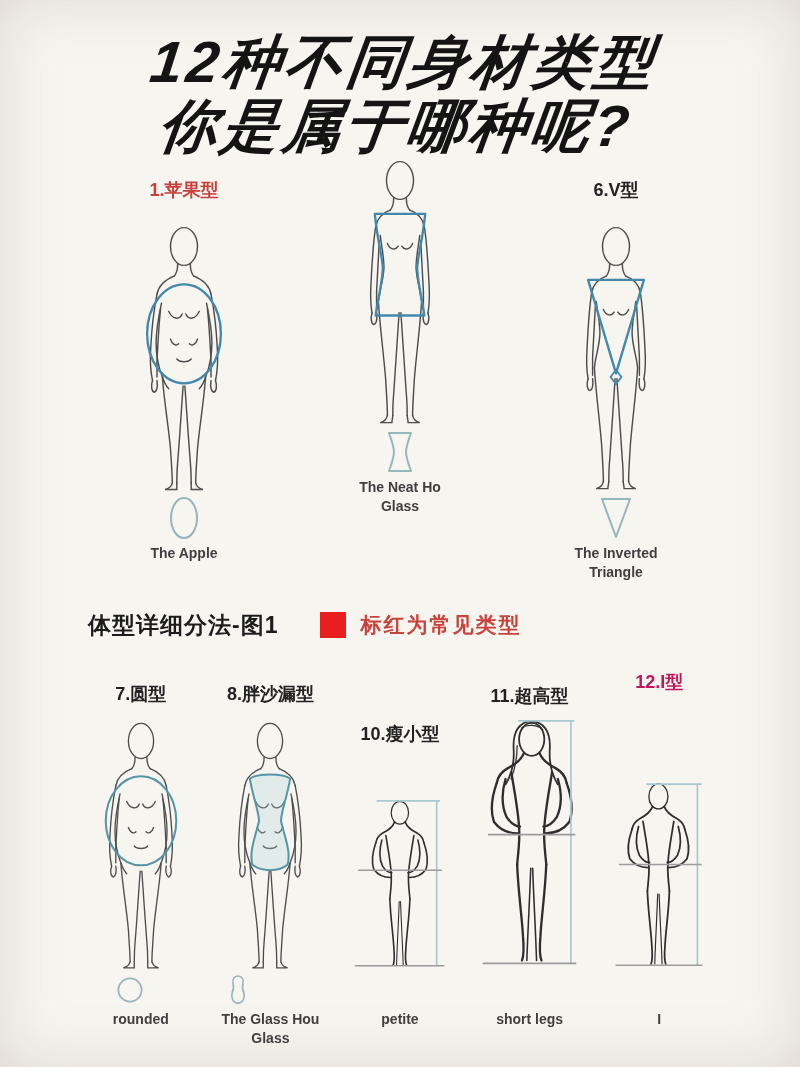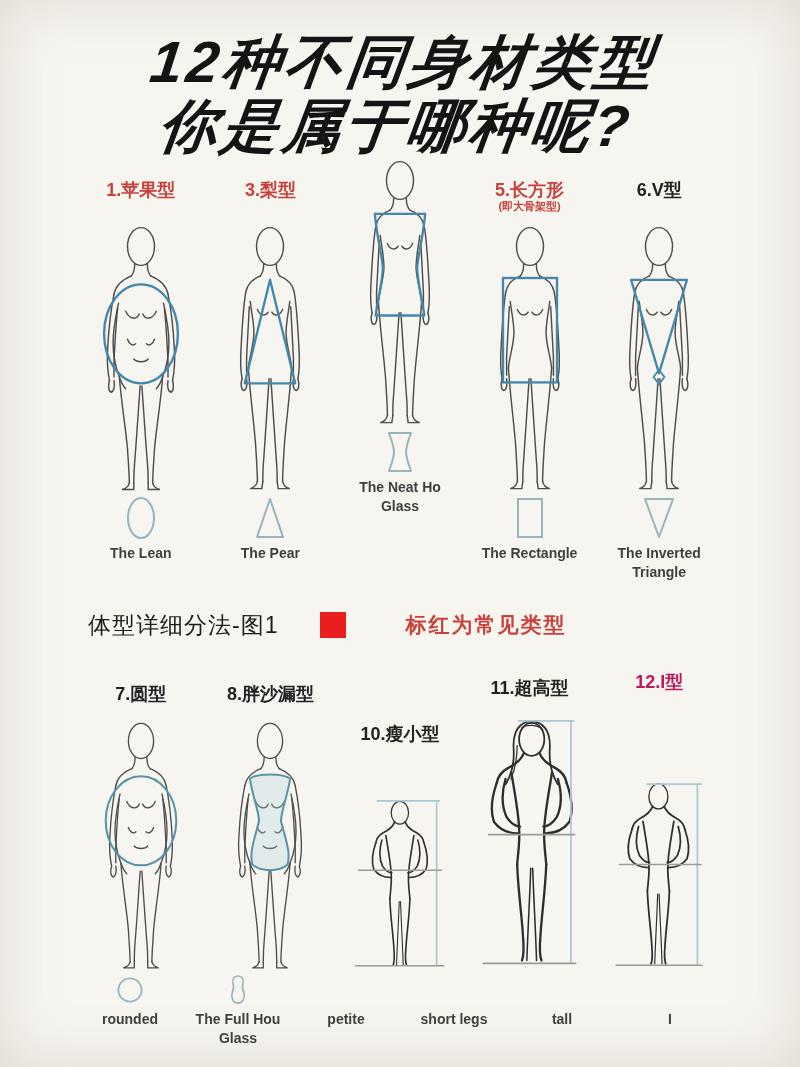--- a/index.html
+++ b/index.html
@@ -26,23 +26,23 @@
   .sub{font-size:11px;font-weight:700;color:#c7413c;line-height:12px;white-space:nowrap;}
   svg.fig{display:block;}
   .top-fig{width:102px;height:270px;}
   .shape-strip{height:48px;display:flex;align-items:center;justify-content:center;}
   .eng{
     height:46px;margin-top:2px;font-size:14px;font-weight:700;color:#3f3f3f;
     line-height:19px;text-align:center;white-space:nowrap;
   }
   
   .divider{display:flex;align-items:center;padding:0 88px;margin-top:18px;height:34px;}
-  .div-heading{font-size:23px;font-weight:400;color:#1c1c1c;letter-spacing:1px;}
+  .div-heading{font-size:23px;font-weight:700;color:#1c1c1c;letter-spacing:1px;}
   .legend-square{width:26px;height:26px;background:#e91e1e;margin-left:42px;margin-right:14px;}
-  .legend-text{font-size:21px;font-weight:700;color:#c9423c;letter-spacing:2px;margin-left:45px;}
+  .legend-text{font-size:21px;font-weight:700;color:#c9423c;letter-spacing:2px;}
   
   .bottom-row{margin-top:28px;}
   .b-cell{position:relative;height:302px;flex:1;display:flex;flex-direction:column;
           justify-content:flex-end;align-items:center;min-width:0;}
   .bl{position:absolute;width:140%;left:-20%;text-align:center;}
   .icon-strip-row{height:36px;}
   .icon-cell{flex:1;display:flex;align-items:center;justify-content:center;}
   .eng-bottom{height:42px;margin-top:2px;}
   .eng-b{flex:1;text-align:center;font-size:14px;font-weight:700;color:#3f3f3f;line-height:19px;}
   .hidden-defs{position:absolute;width:0;height:0;overflow:hidden;}
@@ -134,72 +134,39 @@
       <use href="#g-slim" x="0" y="0" style="display:none"></use>
       <use href="#g-full"></use>
       <ellipse cx="55" cy="122" rx="41" ry="55" fill="none" stroke="#4288ad" stroke-width="2.6"></ellipse>
     </svg>
     <div class="shape-strip">
         <svg width="40" height="46" viewBox="0 0 40 46">
       <ellipse cx="20" cy="23" rx="13" ry="20" fill="none" stroke="#96b6bd" stroke-width="2"></ellipse>
         </svg>
       </div>
     <div class="eng">
-      <span>The Lean</span><br><span></span></div>
-  </div>
-
-
-  <div class="cell">
-    <div class="label-area">
-        <div class="cn-label red">3.梨型</div>
-      </div>
-    <svg class="fig top-fig" viewBox="0 0 110 300">
-      <use href="#g-slim"></use>
-      <path d="M55,62 L27,177 L83,177 Z" fill="none" stroke="#4288ad" stroke-width="2.6" stroke-linejoin="round"></path>
-    </svg>
-    <div class="shape-strip">
-        <svg width="40" height="46" viewBox="0 0 40 46">
-      <path d="M20,4 L33,42 L7,42 Z" fill="none" stroke="#96b6bd" stroke-width="2" stroke-linejoin="round"></path>
-        </svg>
-      </div>
-    <div class="eng">
-      <span>The Pear</span><br><span></span></div>
-  </div>
+      <span>The Apple</span><br><span></span></div>
+  </div>
+
+
 
   <div class="cell">
     <svg class="fig top-fig" viewBox="0 0 110 300">
       <use href="#g-slim"></use>
       <path d="M27,62 L83,62 C80,92 75,108 74,122 C75,142 80,158 82,175 L28,175 C30,158 35,142 36,122 C35,108 30,92 27,62 Z" fill="none" stroke="#4288ad" stroke-width="2.6" stroke-linejoin="round"></path>
     </svg>
     <div class="shape-strip">
         <svg width="40" height="46" viewBox="0 0 40 46">
       <path d="M9,4 H31 C27,15 26,19 26,23 C26,27 27,31 31,42 H9 C13,31 14,27 14,23 C14,19 13,15 9,4 Z" fill="none" stroke="#96b6bd" stroke-width="2" stroke-linejoin="round"></path>
         </svg>
       </div>
     <div class="eng">
       <span>The Neat Ho</span><br><span>Glass</span></div>
   </div>
 
-  <div class="cell">
-    <div class="label-area">
-      <div class="cn-label red">5.长方形</div>
-      <div class="sub">(即大骨架型)</div>
-    </div>
-    <svg class="fig top-fig" viewBox="0 0 110 300">
-      <use href="#g-slim"></use>
-      <rect x="25" y="60" width="60" height="116" fill="none" stroke="#4288ad" stroke-width="2.6"></rect>
-    </svg>
-    <div class="shape-strip">
-        <svg width="40" height="46" viewBox="0 0 40 46">
-      <rect x="8" y="4" width="24" height="38" fill="none" stroke="#96b6bd" stroke-width="2"></rect>
-        </svg>
-      </div>
-    <div class="eng">
-      <span>The Rectangle</span><br><span></span></div>
-  </div>
 
   <div class="cell">
     <div class="label-area">
         <div class="cn-label blk">6.V型</div>
       </div>
     <svg class="fig top-fig" viewBox="0 0 110 300">
       <use href="#g-slim"></use>
       <path d="M24,62 L86,62 L55,166 Z" fill="none" stroke="#4288ad" stroke-width="2.6" stroke-linejoin="round"></path>
       <path d="M55,162 L61,170 L55,178 L49,170 Z" fill="none" stroke="#4288ad" stroke-width="2"></path>
     </svg>
@@ -242,21 +209,21 @@
     <div class="bl" style="top:54px"><span class="cn-label blk">10.瘦小型</span></div>
     <svg class="fig" style="width:93px;height:212px" viewBox="0 0 110 250">
       <use href="#g-sketch" transform="translate(12,47) scale(0.79)"></use>
       <path d="M28,48 L103,48 M99,48 L99,243" stroke="#a9c9d1" stroke-width="2" fill="none"></path>
       <path d="M6,130 L105,130" stroke="#9b9b9b" stroke-width="1.8" fill="none"></path>
       <path d="M2,243 L108,243" stroke="#9b9b9b" stroke-width="1.8" fill="none"></path>
     </svg>
   </div>
 
   <div class="b-cell">
-    <div class="bl" style="top:8px"><span class="cn-label blk">11.超高型</span></div>
+    <div class="bl" style="top:16px"><span class="cn-label blk">11.超高型</span></div>
     <svg class="fig" style="width:97px;height:266px" viewBox="0 0 110 300">
       <use href="#g-sketch" transform="translate(-3,16) scale(1.1)"></use>
       <g fill="none" stroke="#2e2e2e" stroke-width="2" stroke-linecap="round">
         <path d="M57,16 C42,18 36,30 37,48 C38,64 34,78 28,88"></path>
         <path d="M57,16 C73,18 79,30 78,48 C77,64 81,78 87,88"></path>
         <path d="M41,44 C41,60 38,72 34,82" stroke-width="1.4"></path>
         <path d="M46,24 C52,20 64,20 70,26" stroke-width="1.4"></path>
       </g>
       <path d="M42,16 L106,16 M102,16 L102,291" stroke="#a9c9d1" stroke-width="2" fill="none"></path>
       <path d="M8,145 L107,145" stroke="#9b9b9b" stroke-width="1.8" fill="none"></path>
@@ -288,18 +255,17 @@
     </div>
   <div class="icon-cell"></div>
     <div class="icon-cell"></div>
     <div class="icon-cell"></div>
     <div class="icon-cell"></div>
 </div>
 
 <div class="row eng-bottom">
   <div class="eng-b"><span>rounded</span></div>
   <div class="eng-b">
-    <span>The Full Hou</span><br><span>Glass</span></div>
+    <span>The Glass Hou</span><br><span>Glass</span></div>
   <div class="eng-b"><span>petite</span></div>
   <div class="eng-b"><span>short legs</span></div>
-  <div class="eng-b"><span>tall</span></div>
   <div class="eng-b"><span>I</span></div>
 </div>
 
 </body></html>

